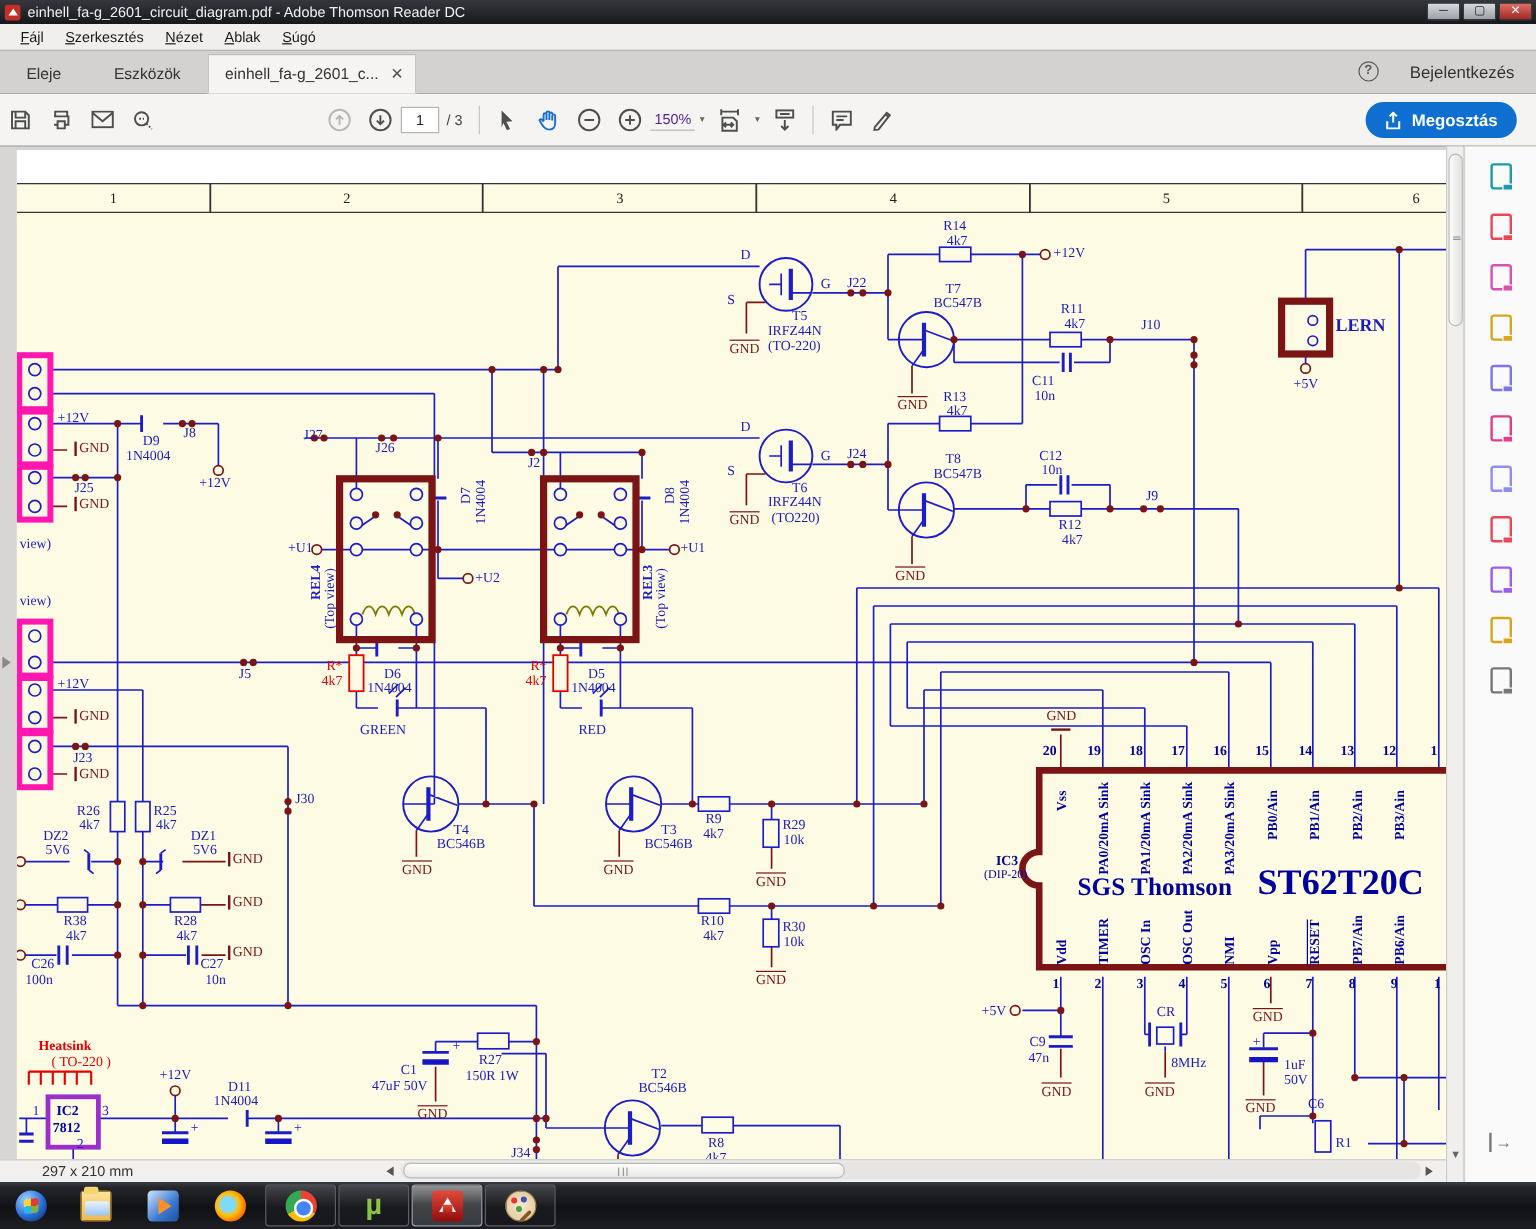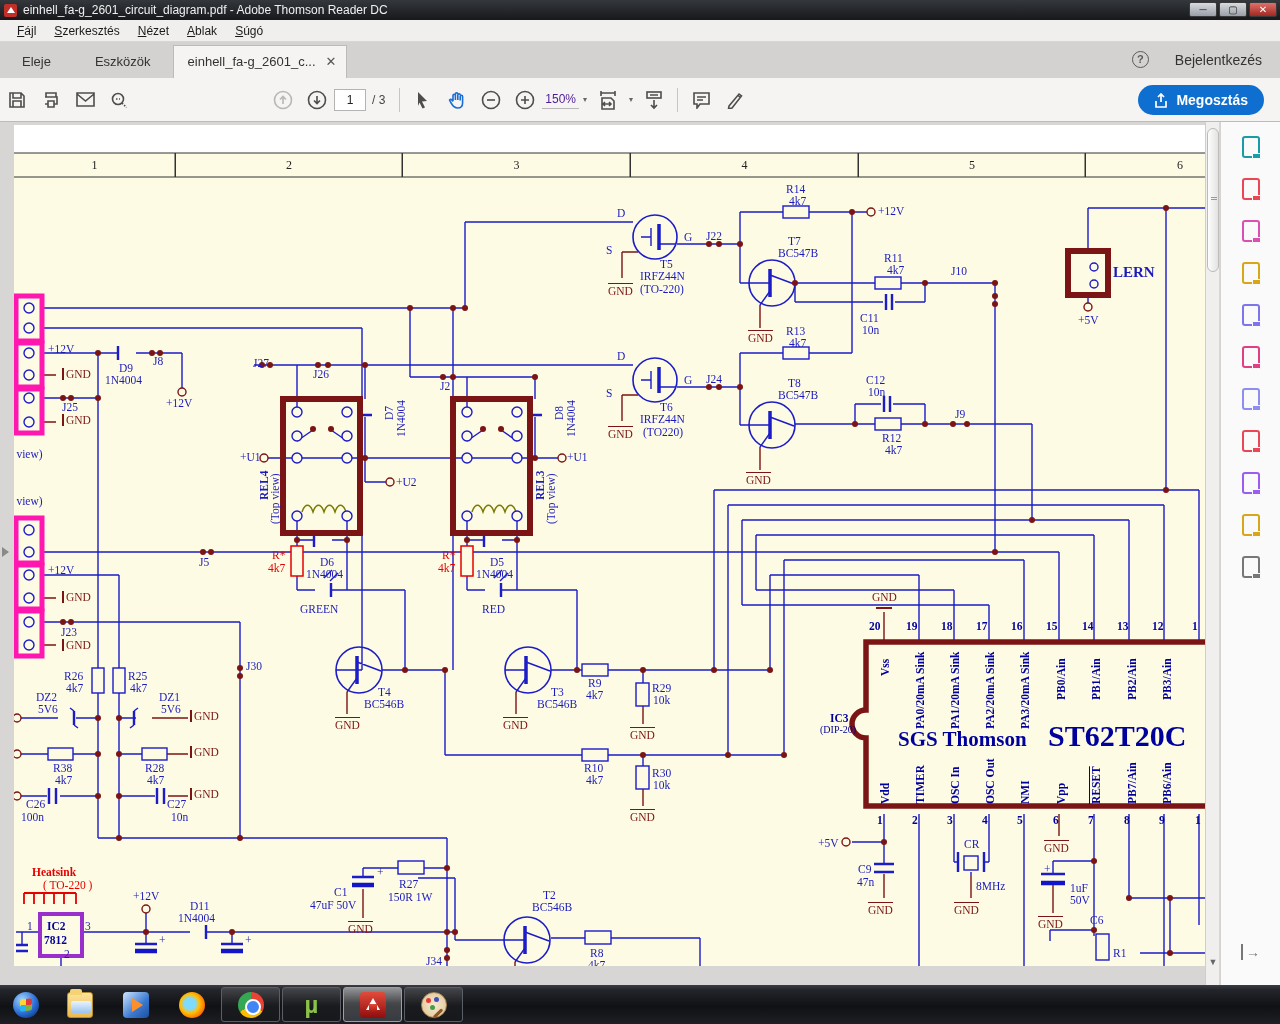--- a/index.html
+++ b/index.html
@@ -687,20 +687,30 @@
         <span class="sl b" style="left: 1099px; top: 822px;">R1</span>
       </div>
   </div>
   <div id="navarrow"></div>
   <div id="vscroll">
     <div id="vthumb">
       <div class="grip" style="top:68px"></div>
     </div>
     <div id="vdown">▼</div>
   </div>
+  <div id="statusrow">
+    <span id="sizetxt">297 x 210 mm</span>
+    <div id="hleft"></div>
+    <div id="htrack">
+      <div id="hthumb">
+          <div id="hgrip"></div>
+        </div>
+    </div>
+    <div id="hright"></div>
+  </div>
   <div id="toolspanel">
     <div id="tool-list">
         <div class="tool">
           <div class="tg" style="border-color: rgb(26, 155, 168);">
             <div class="tgf" style="background: rgb(26, 155, 168);"></div>
           </div>
         </div>
         <div class="tool">
           <div class="tg" style="border-color: rgb(234, 70, 86);">
             <div class="tgf" style="background: rgb(234, 70, 86);"></div>

